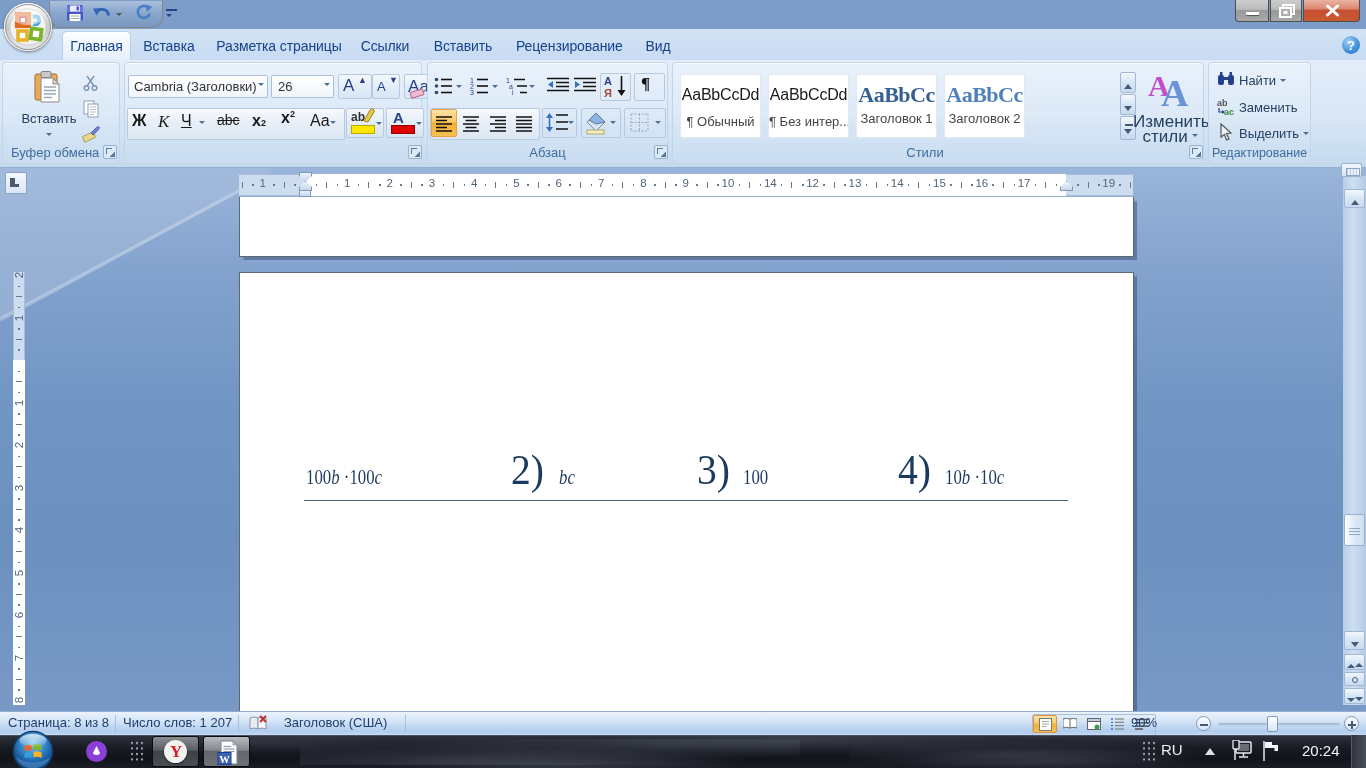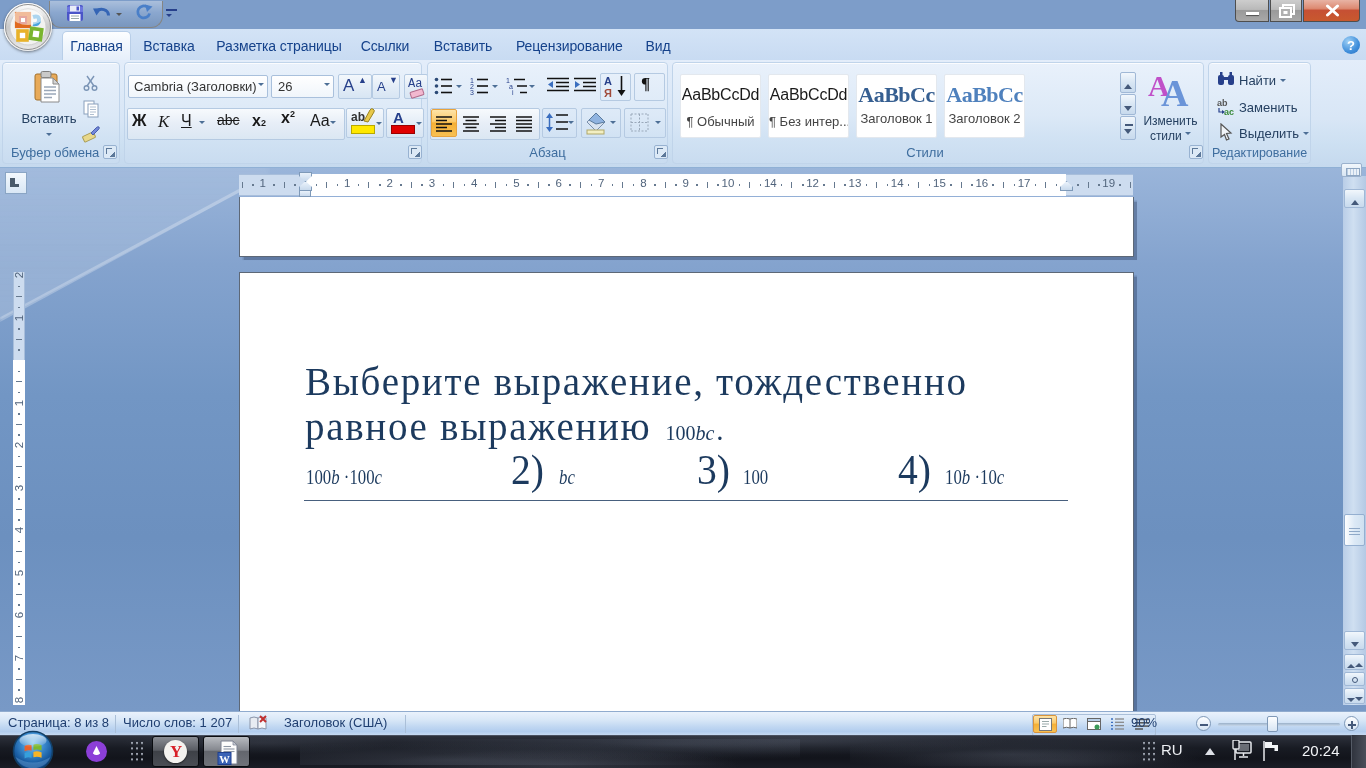--- a/index.html
+++ b/index.html
@@ -74,21 +74,20 @@
 <body>
 <div id="root">
 
 <div class="abs" id="docarea">
  <div class="abs" style="left:-10px;top:-10px;width:280px;height:175px;background:linear-gradient(rgba(255,255,255,.08),rgba(255,255,255,.20));clip-path:polygon(0 0,100% 0,100% 11%,0 96%);filter:blur(3px);"></div>
  <div class="abs" style="left:0;top:0;width:260px;height:165px;background:rgba(255,255,255,.26);clip-path:polygon(0 91%,100% 6.5%,100% 8.5%,0 94%);filter:blur(1.6px);"></div>
 
  <div class="abs page" style="left:239px;top:30px;width:895px;height:60px;border-top:none;"></div>
  <div class="abs page" style="left:239px;top:105px;width:895px;height:440px;"></div>
 
- <div class="abs" style="left:305px;top:191.5px;width:700px;font-family:'Liberation Serif',serif;font-size:39px;line-height:45px;letter-spacing:1.7px;color:#1c3a5e;">Выберите выражение, тождественно<br>равное выражению<span style="font-size:20px;letter-spacing:0;margin-left:14px;">100<i>bc</i></span><span style="font-size:29px;letter-spacing:0;margin-left:2px;">.</span></div>
 
  <div class="abs opt" style="left:306px;">100<i>b</i> ·100<i>c</i></div>
  <div class="abs optbig" style="left:511px;">2)</div>
  <div class="abs opt" style="left:559px;"><i>bc</i></div>
  <div class="abs optbig" style="left:697px;">3)</div>
  <div class="abs opt" style="left:743px;">100</div>
  <div class="abs optbig" style="left:898px;">4)</div>
  <div class="abs opt" style="left:945px;">10<i>b</i> ·10<i>c</i></div>
  <div class="abs" style="left:304px;top:332.5px;width:764px;height:1.5px;background:#48607e;"></div>
 
@@ -380,21 +379,21 @@
   <div class="abs combo" style="left:146px;top:12px;width:63px;height:23px;line-height:21px;padding-left:6px;">26<div class="cdarr"></div></div>
   <div class="abs btn2" style="left:213px;top:11px;width:34px;height:25px;">
           <span class="fsy" style="font-size:17px;left:4px;top:1px;">А</span>
           <span class="fsy" style="font-size:9px;left:19px;top:0px;">▲</span>
         </div>
   <div class="abs btn2" style="left:247px;top:11px;width:28px;height:25px;">
           <span class="fsy" style="font-size:13px;left:4px;top:4px;">А</span>
           <span class="fsy" style="font-size:9px;left:16px;top:0px;">▼</span>
         </div>
   <div class="abs btn2" style="left:279px;top:11px;width:24px;height:25px;">
-          <span class="fsy" style="font-size:12px;left:3px;top:2px;font-family:Liberation Mono, monospace;">Аа</span>
+          <span class="fsy" style="font-size:17px;left:3px;top:2px;">Аа</span>
           <div class="abs" style="left:5px;top:15px;width:12px;height:5px;background:#f2b8cf;border:1px solid #b06a8a;border-radius:1.5px;transform:rotate(-18deg);"></div>
         </div>
   <div class="abs" style="left:2px;top:45px;width:216px;height:30px;border:1px solid #b5cae2;border-radius:2px;background:linear-gradient(#f7fafd,#e7eef7 48%,#dbe7f3);"></div>
   <span class="fbt" style="left:7px;top:49px;font-weight:bold;">Ж</span>
   <span class="fbt" style="left:33px;top:49px;font-style:italic;font-family:'Liberation Serif',serif;font-size:17px;">К</span>
   <span class="fbt" style="left:56px;top:49px;text-decoration:underline;">Ч</span>
         <span class="abs darr" style="left:74px;top:58px;"></span>
   <span class="fbt" style="left:92px;top:49px;text-decoration:line-through;font-size:14px;">abc</span>
   <span class="fbt" style="left:127px;top:49px;font-weight:bold;">x<span style="font-size:9px;">2</span></span>
   <span class="fbt" style="left:156px;top:46px;font-weight:bold;">x<span style="font-size:9px;vertical-align:super;">2</span></span>
@@ -575,21 +574,21 @@
   <div class="abs sbtn" style="left:447px;top:9px;width:16px;height:21px;"><div class="tri-up" style="margin-top:7px;"></div></div>
   <div class="abs sbtn" style="left:447px;top:31px;width:16px;height:21px;"><div class="tri-dn" style="margin-top:8px;"></div></div>
   <div class="abs sbtn" style="left:447px;top:53px;width:16px;height:24px;"><div class="abs" style="left:4px;top:7px;width:8px;height:1.6px;background:#44597a;"></div><div class="tri-dn" style="margin-top:9px;"></div></div>
   <svg class="abs" style="left:475px;top:7px;" width="44" height="38" viewBox="0 0 44 38">
     <path d="M10 2 L2 26 L7 26 L17 2 Z M10 2 L18 26 L13 26 L5 10" fill="none"></path>
     <g font-family="'Liberation Serif'" font-size="30" font-weight="bold">
             <text x="0" y="26" fill="#c050c8">A</text>
             <text x="13" y="36" fill="#6a94d8" font-size="38">A</text>
           </g>
   </svg>
-  <div class="abs" style="left:460px;top:51px;width:75px;text-align:center;font-size:12px;color:#254061;line-height:15px;">Изменить<br>стили <span class="darr" style="margin-bottom:2px;"></span></div>
+  <div class="abs" style="left:460px;top:51px;width:75px;text-align:center;font-size:17px;color:#254061;line-height:15px;">Изменить<br>стили <span class="darr" style="margin-bottom:2px;"></span></div>
   <div class="glabel" style="padding-right:26px;box-sizing:border-box;">Стили</div>
   <div class="launcher" style="left:516px;"></div>
  </div>
  <div class="abs group" id="g-edit" style="left:1208px;width:103px;">
   <svg class="abs" style="left:8px;top:9px;" width="18" height="14" viewBox="0 0 18 14">
           <g fill="#27408b">
             <rect x="1" y="3" width="6" height="10" rx="2"></rect>
             <rect x="11" y="3" width="6" height="10" rx="2"></rect>
             <rect x="3" y="0" width="2.5" height="4"></rect>
             <rect x="12.5" y="0" width="2.5" height="4"></rect>

